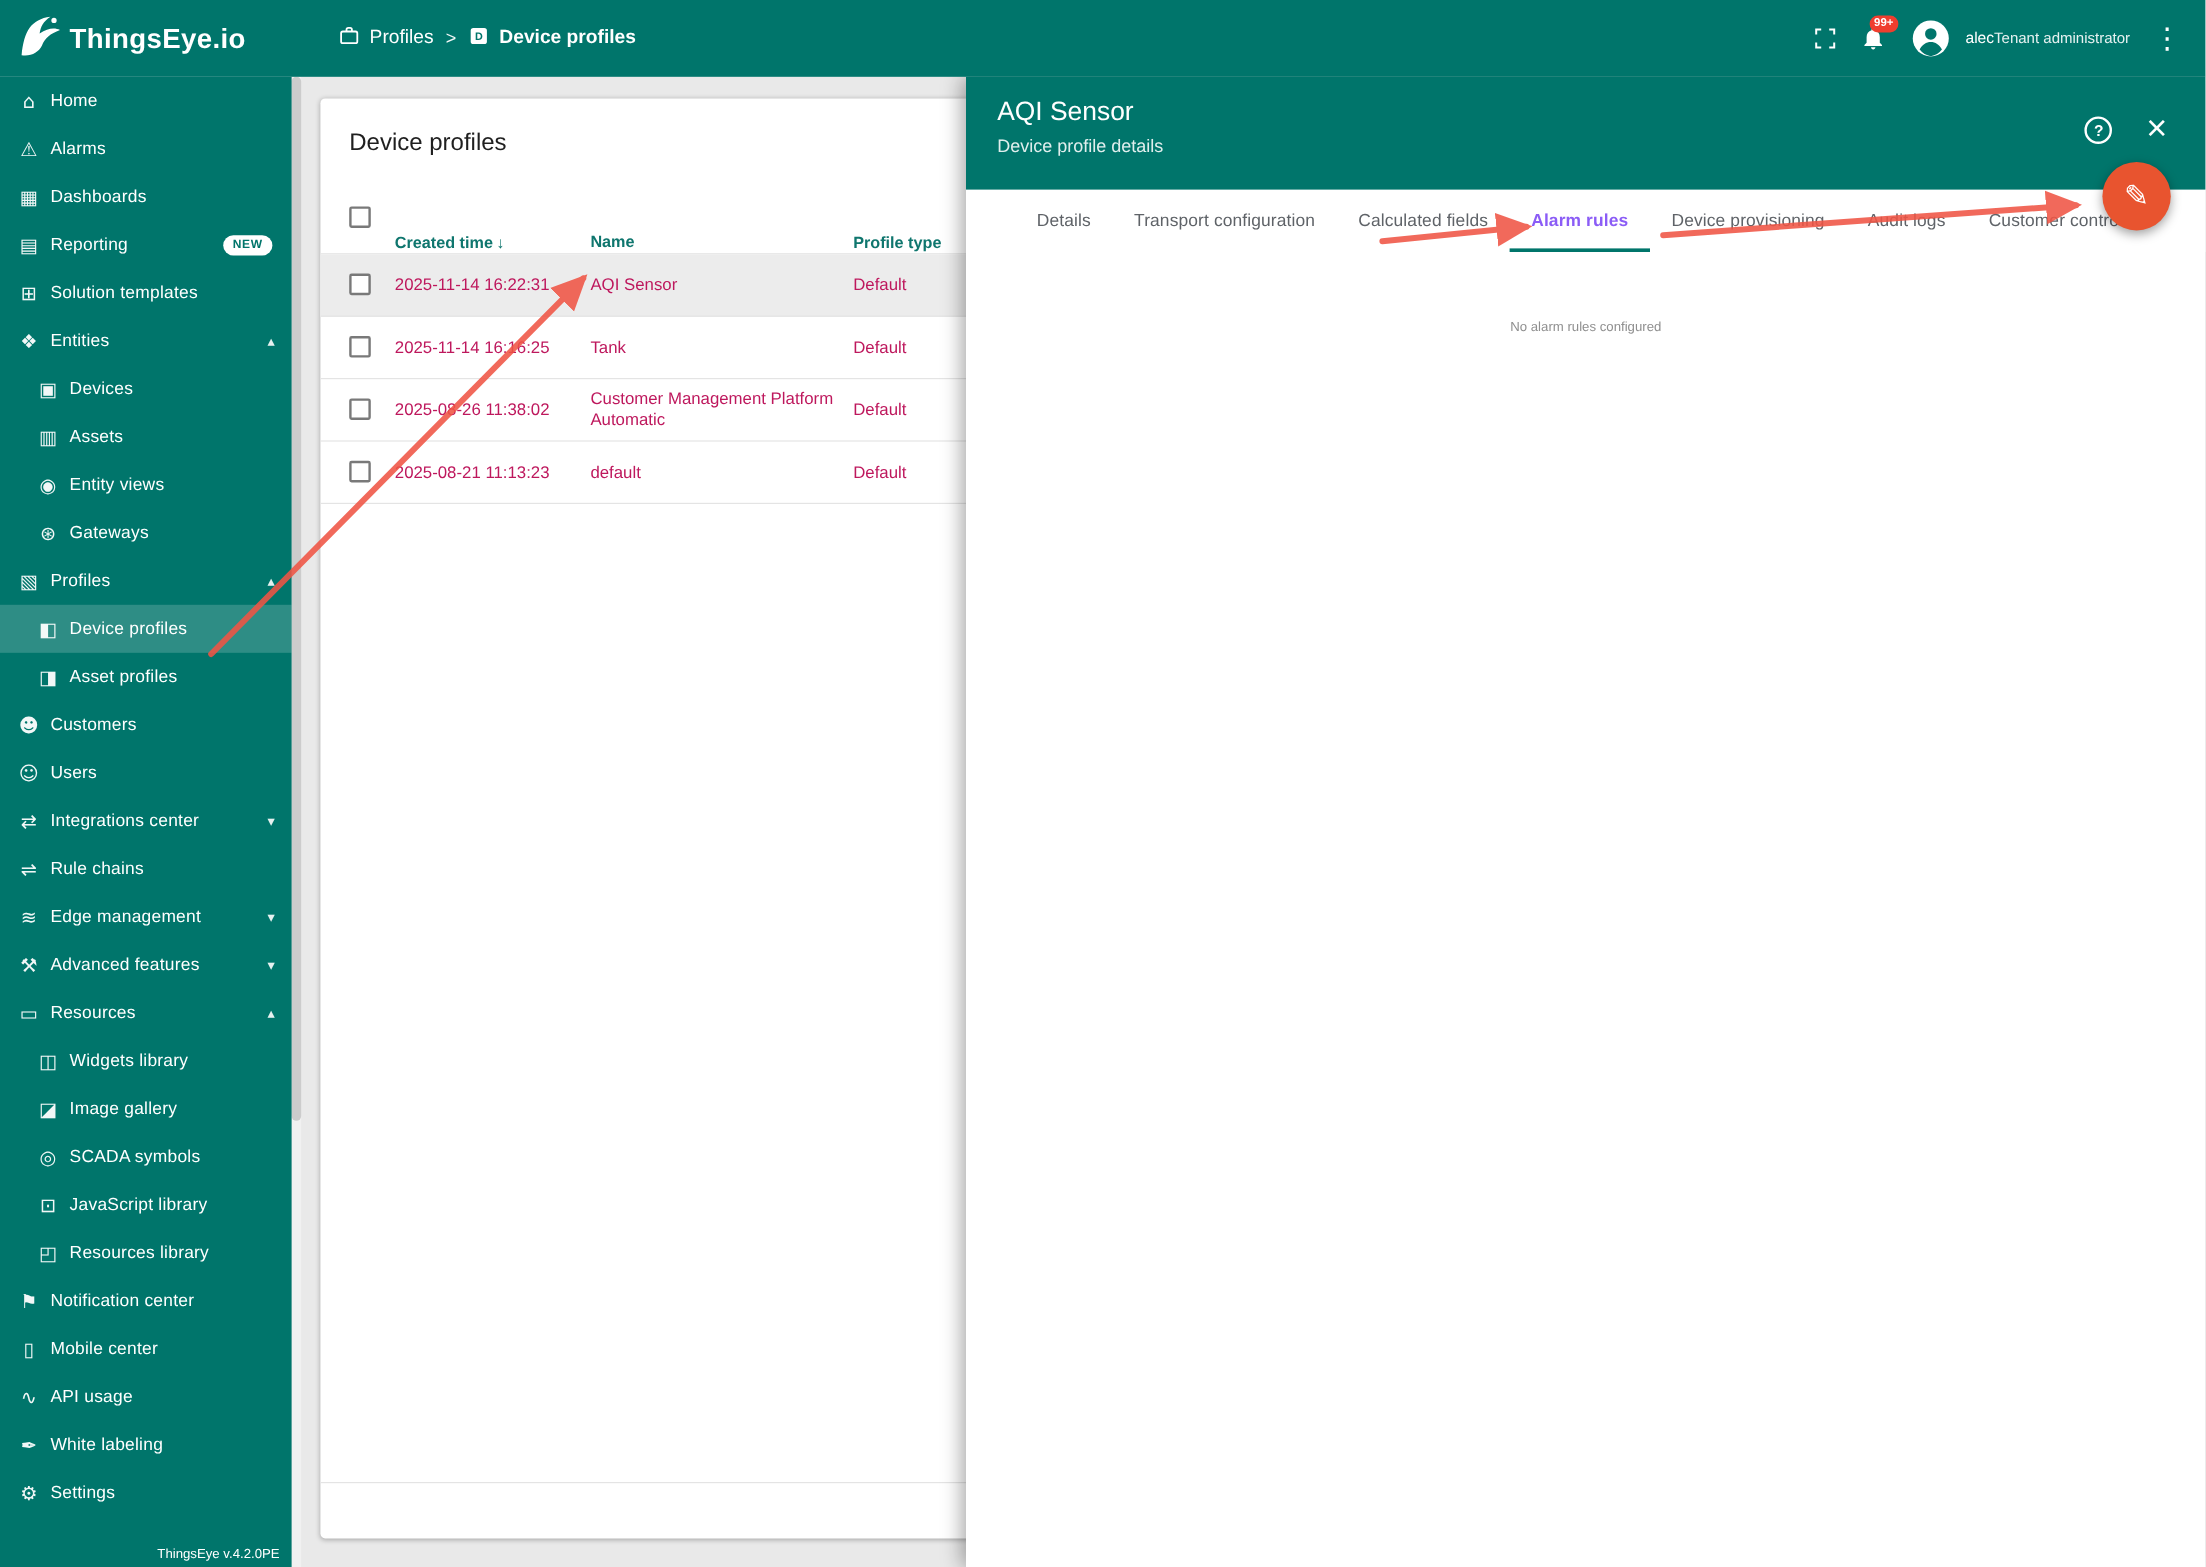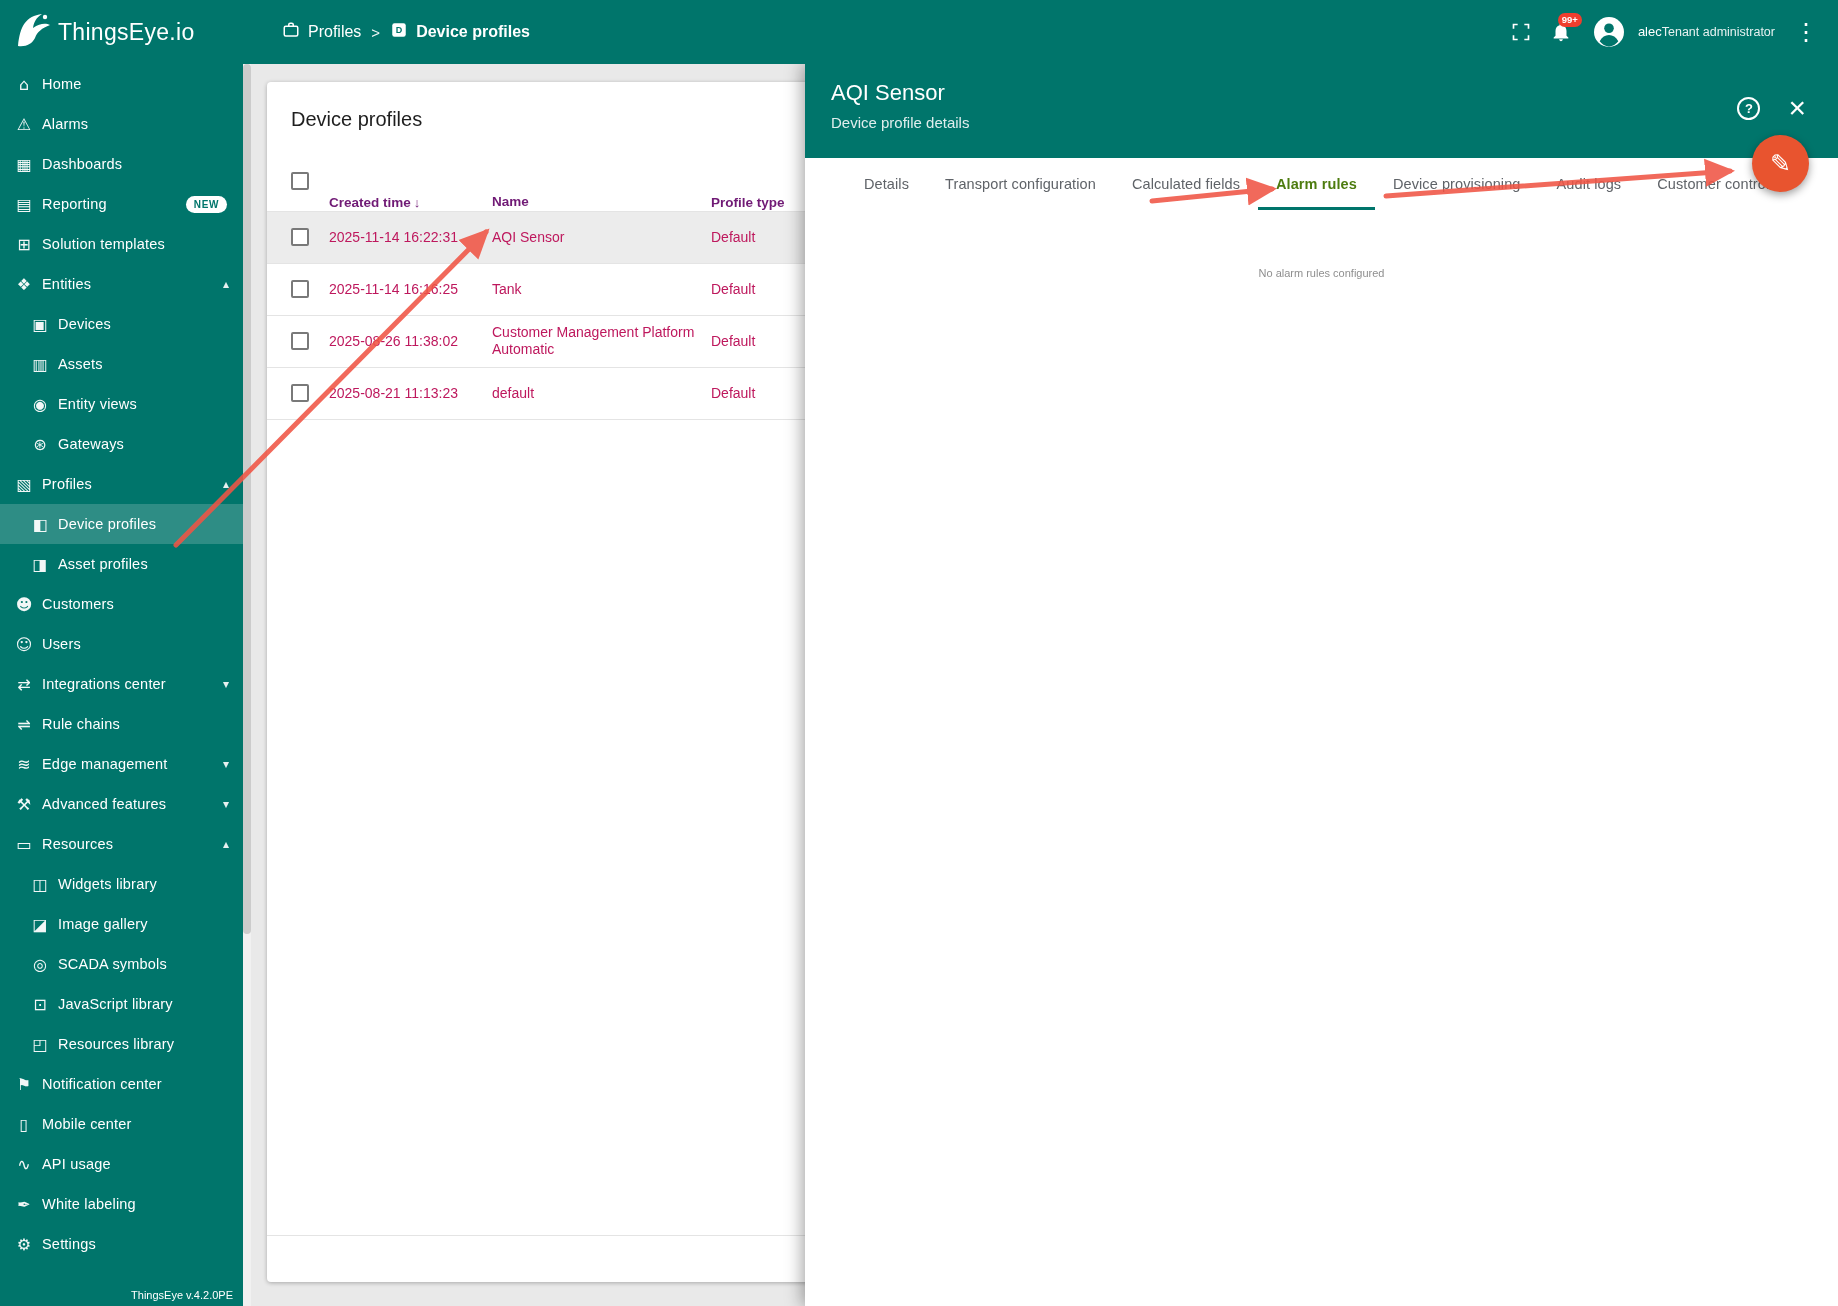--- a/index.html
+++ b/index.html
@@ -3,21 +3,21 @@
 <meta charset="utf-8">
 <style>
   * { margin:0; padding:0; box-sizing:border-box; }
   html,body { width:1838px; height:1306px; overflow:hidden; }
   body { position:relative; background:#e9e9e9; font-family:"Liberation Sans", sans-serif; }
 
   
   .top-header { position:absolute; top:0; left:0; right:0; height:64px; background:#00756b;
     color:#fff; z-index:60; display:flex; align-items:center; padding:0 20px 0 12px; }
   .logo { display:flex; align-items:center; gap:4px; width:238px; cursor:pointer; }
-  .logo-text { font-size:23px; font-weight:400; letter-spacing:0.3px; white-space:nowrap; }
+  .logo-text { font-size:23px; font-weight:700; letter-spacing:0.3px; white-space:nowrap; }
   .breadcrumb { display:flex; align-items:center; gap:10px; margin-left:32px; font-size:16px; }
   .crumb { display:flex; align-items:center; gap:8px; cursor:pointer; }
   .crumb-sep { opacity:0.95; font-size:15px; }
   .crumb.current .crumb-label { font-weight:700; }
   .header-right { margin-left:auto; display:flex; align-items:center; gap:19px; }
   .icon-btn { display:flex; align-items:center; justify-content:center; cursor:pointer; }
   .bell-wrap { position:relative; }
   .badge { position:absolute; top:-8px; right:-10px; background:#ef3e2e; color:#fff; font-size:9.5px;
     font-weight:700; border-radius:9px; padding:2px 4px; min-width:14px; text-align:left; line-height:1.1; }
   .user-block { display:flex; flex-direction:row; line-height:1.3; margin-left:-8px; }
@@ -47,38 +47,38 @@
     border-radius:4px; box-shadow:0 1px 4px rgba(0,0,0,0.28); z-index:10; }
   .card-title { padding:26px 24px 20px; font-size:20px; font-weight:500; color:#1f1f1f; }
   .trow { display:flex; align-items:center; min-height:52px; border-bottom:1px solid #e4e4e4; padding-left:24px; }
   .trow.thead { min-height:48px; }
   .trow.selected { background:#ececec; }
   .cb { width:18px; height:18px; border:2px solid #797979; border-radius:2px; margin-right:20px; flex:none; cursor:pointer; background:#fff; }
   .col { font-size:14px; color:#be185d; }
   .col.created { width:163px; flex:none; }
   .col.name { width:219px; flex:none; padding-right:14px; line-height:1.25; }
   .col.type { width:150px; flex:none; }
-  .th { font-weight:700; font-size:13.5px; color:#701a75; cursor:pointer;margin-top:43px; }
+  .th { font-weight:700; font-size:13.5px; color:#0f766e; cursor:pointer;margin-top:43px; }
   .sort { font-size:13px; margin-left:3px; font-weight:400; }
   .card-footer { position:absolute; left:0; right:0; bottom:0; height:47px; border-top:1px solid #e4e4e4; }
 
   
   .panel { position:absolute; top:64px; left:805px; right:0; bottom:0; background:#fff; z-index:55;
     box-shadow:-3px 0 16px rgba(0,0,0,0.35); }
   .panel-header { height:94px; background:#00756b; color:#fff; padding:16px 24px 0 26px; position:relative; }
   .panel-title { font-size:22px; font-weight:500; }
   .panel-subtitle { font-size:15px; opacity:0.88; margin-top:8px; }
   .panel-actions { position:absolute; right:32px; top:32px; display:flex; align-items:center; gap:28px; }
   .help-circle { width:23px; height:23px; border:2px solid #fff; border-radius:50%; display:flex;
     align-items:center; justify-content:center; font-size:13px; font-weight:700; cursor:pointer; }
   .close-x { font-size:30px; line-height:0.8; cursor:pointer; }
   .tabs { height:52px; display:flex; align-items:stretch; background:#fff; padding-left:6px;margin-left:35px; }
   .tab { padding:0 18px; display:flex; align-items:center; font-size:14.5px; font-weight:500;
     color:#5f6368; position:relative; white-space:nowrap; cursor:pointer; letter-spacing:0.1px; }
-  .tab.active { color:#4d7c0f; font-weight:600; }
+  .tab.active { color:#8b5cf6; font-weight:600; }
   .tab.active::after { content:""; position:absolute; left:0; right:0; bottom:0; height:3px; background:#00756b; }
   .panel-body { padding-top:57px; text-align:center; }
   .empty-text { font-size:11px; color:#8f8f8f; }
 
   .fab { position:absolute; left:1752px; top:135px; width:57px; height:57px; border-radius:50%;
     background:#e8542f; color:#fff; z-index:70; display:flex; align-items:center; justify-content:center;
     box-shadow:0 3px 9px rgba(0,0,0,0.38); cursor:pointer; }
   .fab span { font-size:25px; font-family:"DejaVu Sans", sans-serif; }
 
   

